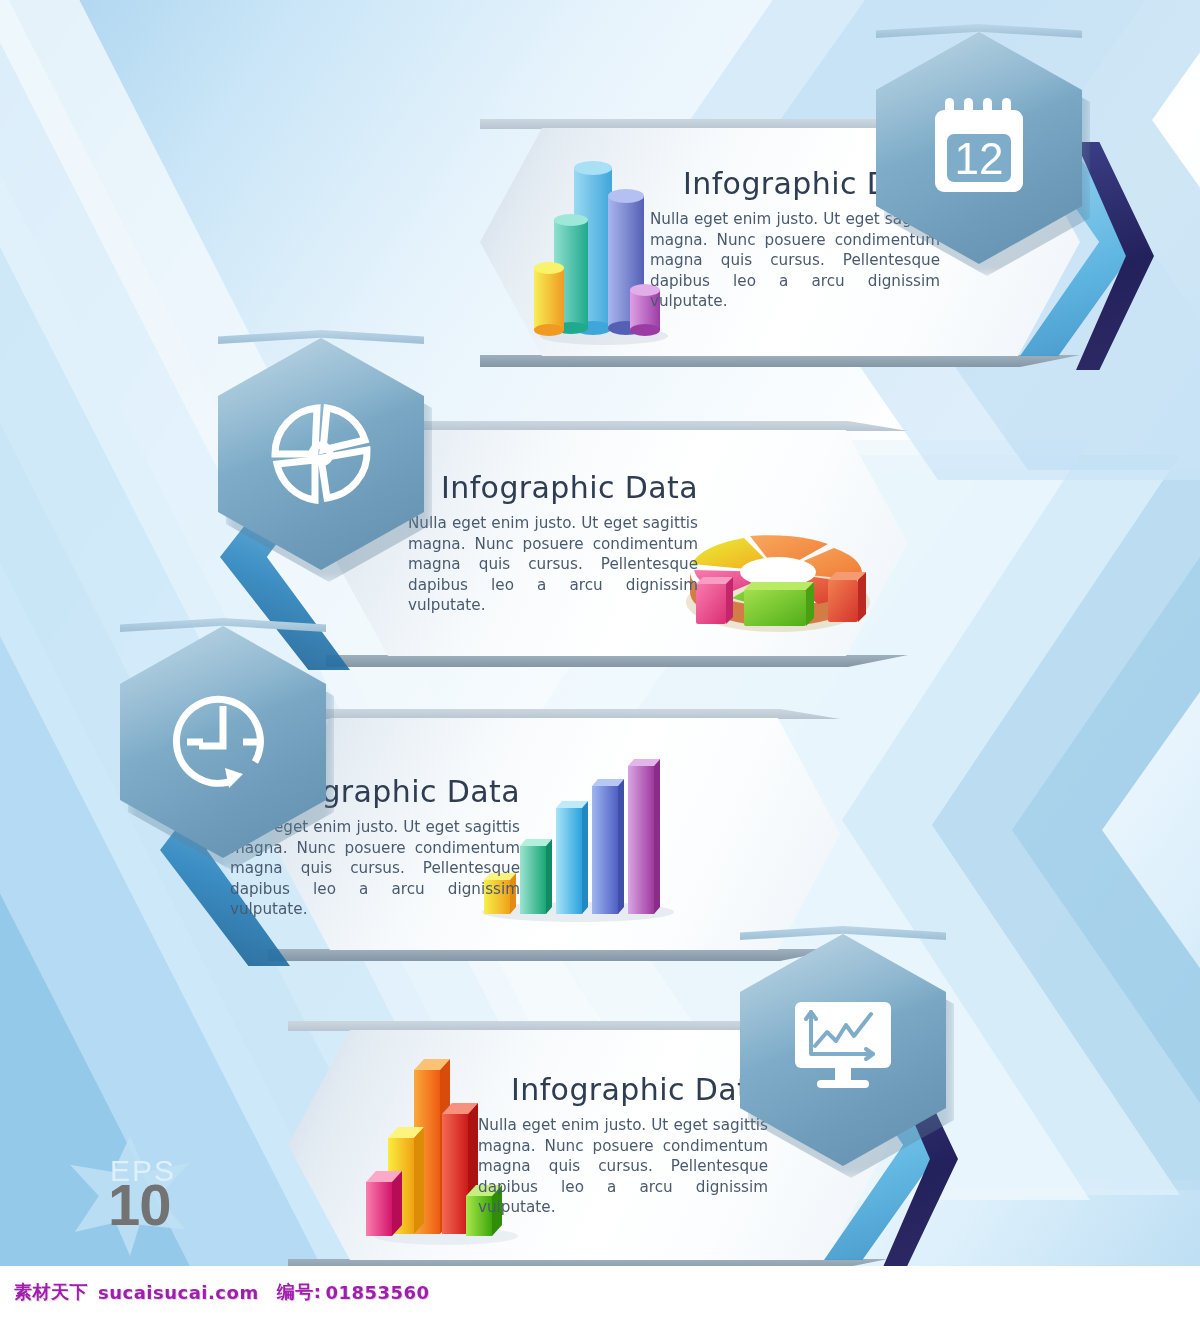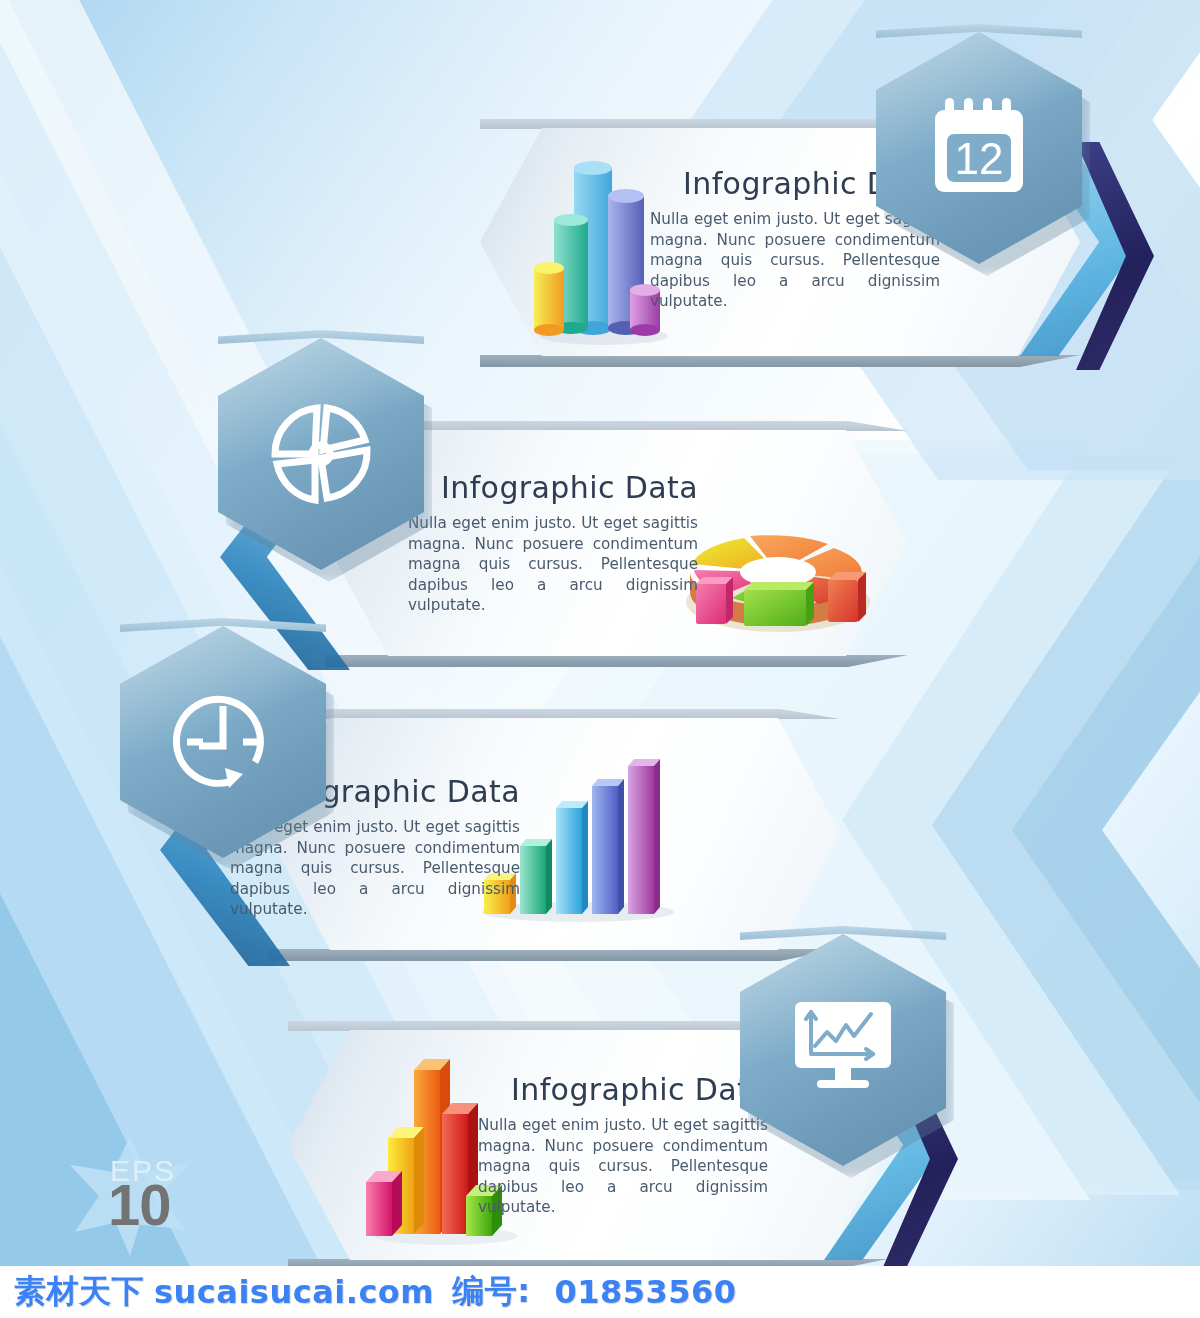--- a/index.html
+++ b/index.html
@@ -98,25 +98,25 @@
     opacity:.85;}
   .eps-txt{position:absolute;left:40px;top:18px;color:#dff0fb;font-size:30px;
     font-family:"Liberation Sans", sans-serif;letter-spacing:2px;}
   .eps-num{position:absolute;left:38px;top:40px;color:#737373;font-size:58px;line-height:58px;
     font-family:"Liberation Sans", sans-serif;font-weight:700;letter-spacing:-1px;}
   .eps-word{position:absolute;left:150px;top:52px;color:#bcdcf1;font-size:46px;
     font-family:"Liberation Sans", sans-serif;letter-spacing:1px;}
 
   .footer{position:absolute;left:0;bottom:0;width:100%;height:52px;
     background:#ffffff;display:flex;align-items:center;padding-left:14px;box-sizing:border-box;}
-  .footer span{font-size:32px;color:#3b82f6;font-family:"DejaVu Sans", sans-serif;letter-spacing:.5px;
+  .footer span{font-size:18px;color:#a21caf;font-family:"DejaVu Sans", sans-serif;letter-spacing:.5px;
     text-shadow:1px 1px 0 #d9d9d9;}
   .footer .cn{margin-right:10px;font-weight:700;}
   .footer .dom{margin-right:18px;font-weight:700;}
-  .footer .lbl{margin-right:24px;font-weight:700;}
+  .footer .lbl{margin-right:4px;font-weight:700;}
   .footer .num{font-weight:700;}
 </style>
 </head>
 <body>
 
 <div class="stage">
 
   <div class="bg">
     <div class="chev s1"></div>
     <div class="chev s2"></div>

